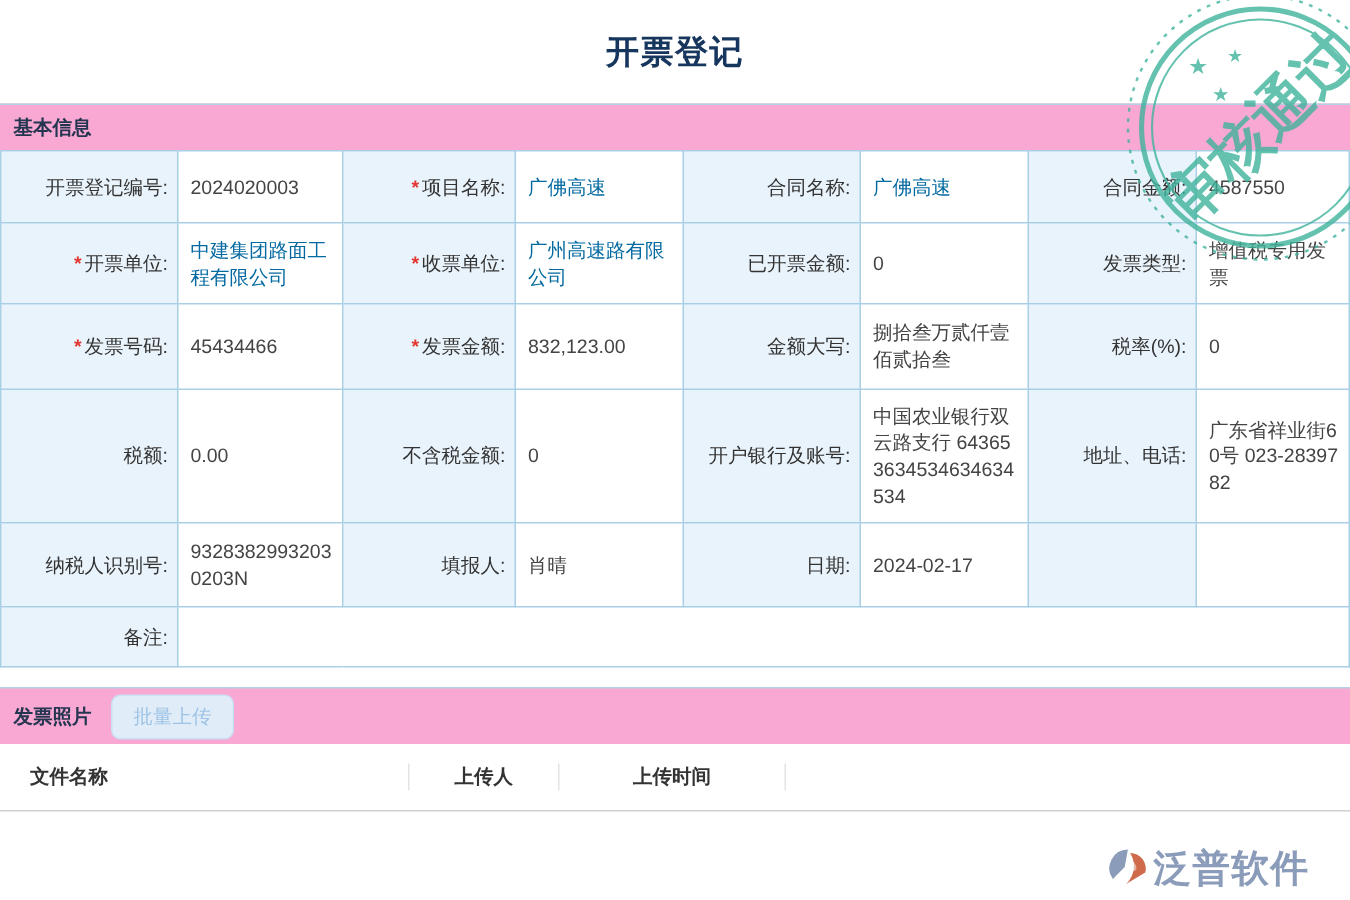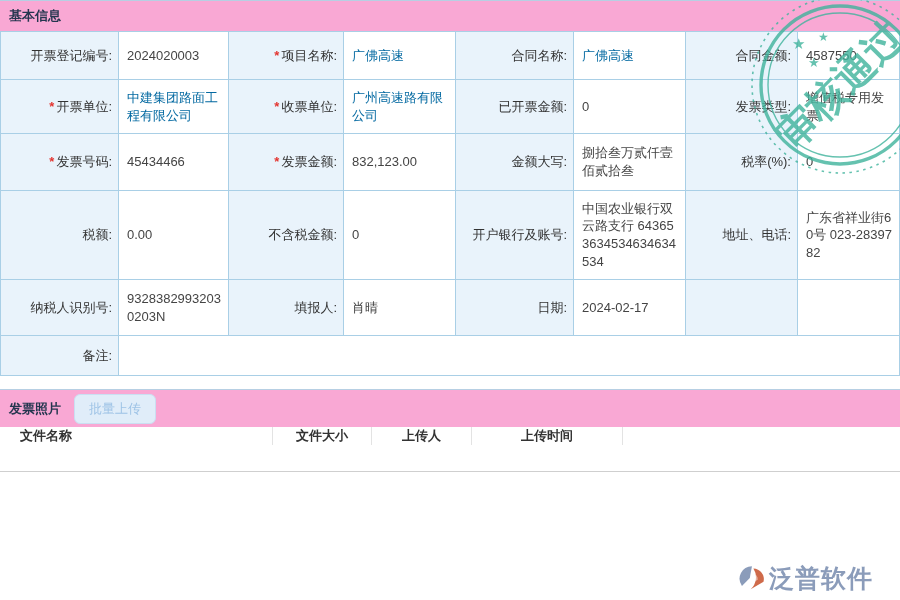--- a/index.html
+++ b/index.html
@@ -29,36 +29,39 @@
   tr.r1 td { height:48px; } tr.r2 td { height:54px; } tr.r3 td { height:57px; }
   tr.r4 td { height:89px; } tr.r5 td { height:56px; } tr.r6 td { height:40px; }
   .req { color:#e3342f; font-weight:bold; margin-right:2px; }
   a.lnk { color:#0369a1; cursor:pointer; }
 
   
   .batch-btn { margin-left:13px; background:#e0edf9; border:1px solid #cadff2; color:#9ec3e6;
                border-radius:6px; padding:5px 14px; font-size:13px; cursor:pointer; font-family:inherit; }
 
   
-  .file-header { display:flex; height:45px; border-bottom:1px solid #cfcfcf; align-items:flex-start; }
+  .file-header { display:flex; height:45px; border-bottom:1px solid #cfcfcf; align-items:center; }
   .fh-cell { border-right:1px solid #e3e3e3; display:flex; align-items:center; justify-content:center;
              font-weight:600; color:#333; font-size:13px; }
   .fh-cell:first-child { justify-content:flex-start; padding-left:20px; border-left:none; }
 
   
   .footer { position:absolute; right:14px; bottom:5px; width:160px; text-align:center;margin-top:40px; }
   .brand-row { display:flex; align-items:center; justify-content:center; gap:3px; }
   .brand-text { font-size:25px; font-weight:600; color:#8b9cba; letter-spacing:1px; }
   .brand-url { font-size:13px; font-weight:bold; color:#c96a50; margin-top:0px; }
 </style>
 </head>
 <body>
 
 <div class="page">
 
+  <div class="title-row">
+    <div class="page-title">开票登记</div>
+  </div>
 
   <svg class="stamp" viewBox="0 0 220 220">
     <g fill="none" stroke="#3fb39c">
       <circle cx="110" cy="110" r="88" stroke-width="1.6" stroke-dasharray="2.5,4.5"></circle>
       <circle cx="110" cy="110" r="79" stroke-width="3.4"></circle>
       <circle cx="110" cy="110" r="72" stroke-width="1.4"></circle>
     </g>
     <g fill="#3fb39c">
       <text x="62" y="74" font-size="15">★</text>
       <text x="78" y="92" font-size="13">★</text>
@@ -140,21 +143,20 @@
   </tbody>
     </table>
 
   <div class="section-bar bar-photos">
     <span class="section-title">发票照片</span>
     <button class="batch-btn">批量上传</button>
   </div>
 
   <div class="file-header">
     <div class="fh-cell" style="width:273px">文件名称</div>
-    <div class="fh-cell" style="width:99px">文件大小</div>
     <div class="fh-cell" style="width:100px">上传人</div>
     <div class="fh-cell" style="width:151px">上传时间</div>
     <div class="fh-cell" style="width:70px"></div>
     <div class="fh-cell" style="width:70px"></div>
     <div class="fh-cell" style="width:70px"></div>
     <div class="fh-cell" style="flex:1; border-right:none"></div>
   </div>
 
   <div class="footer">
     <div class="brand-row">

